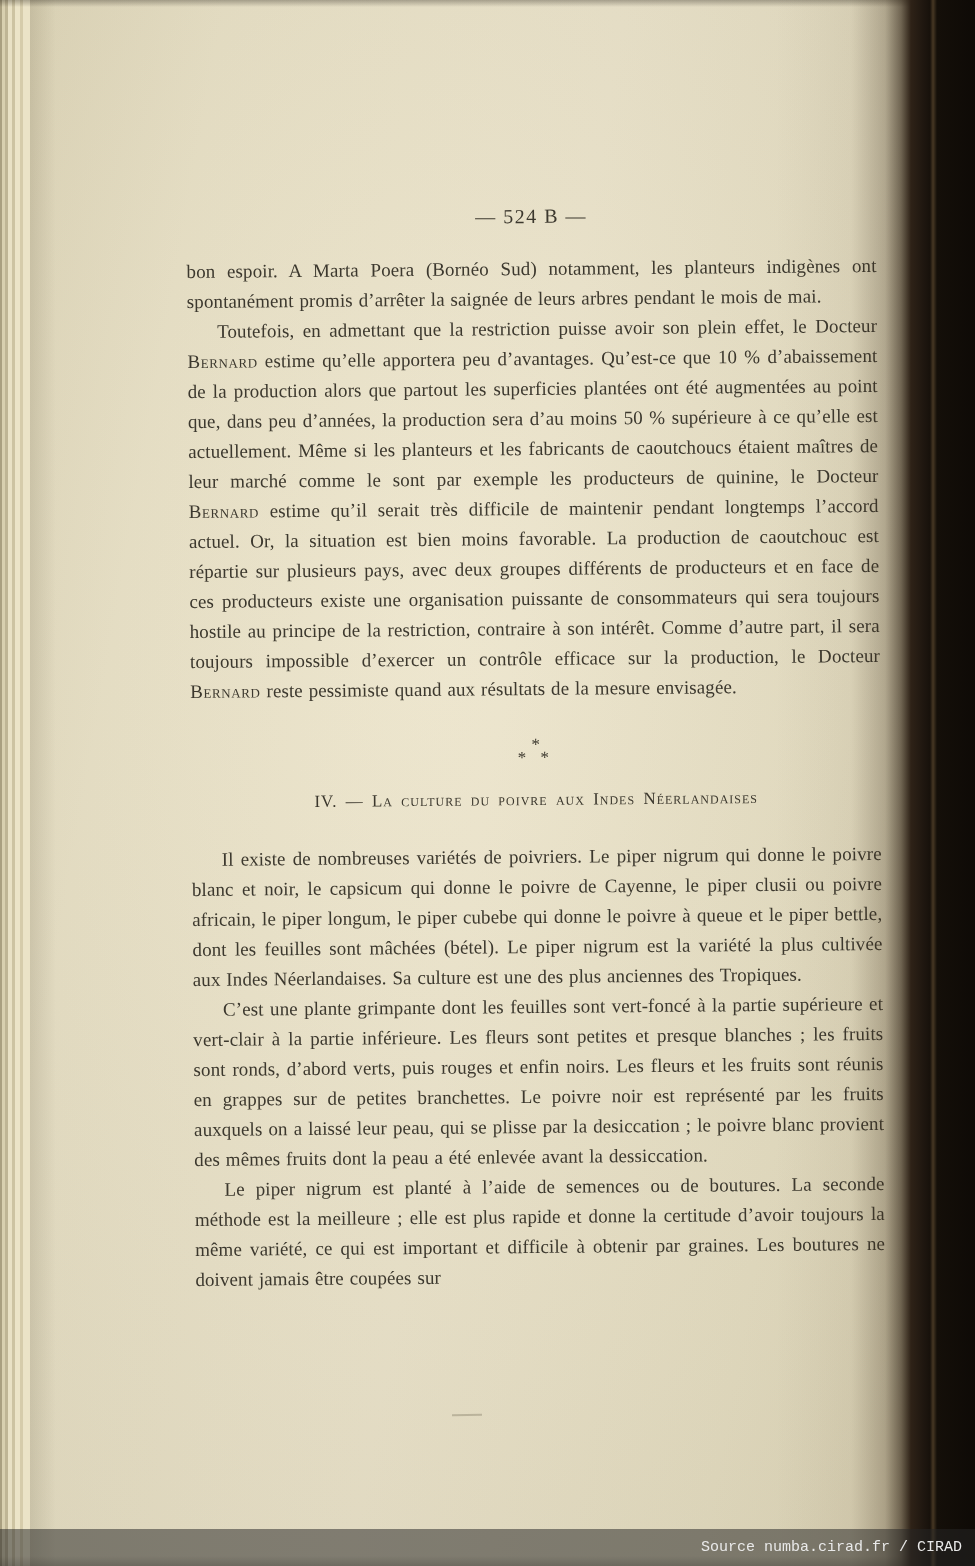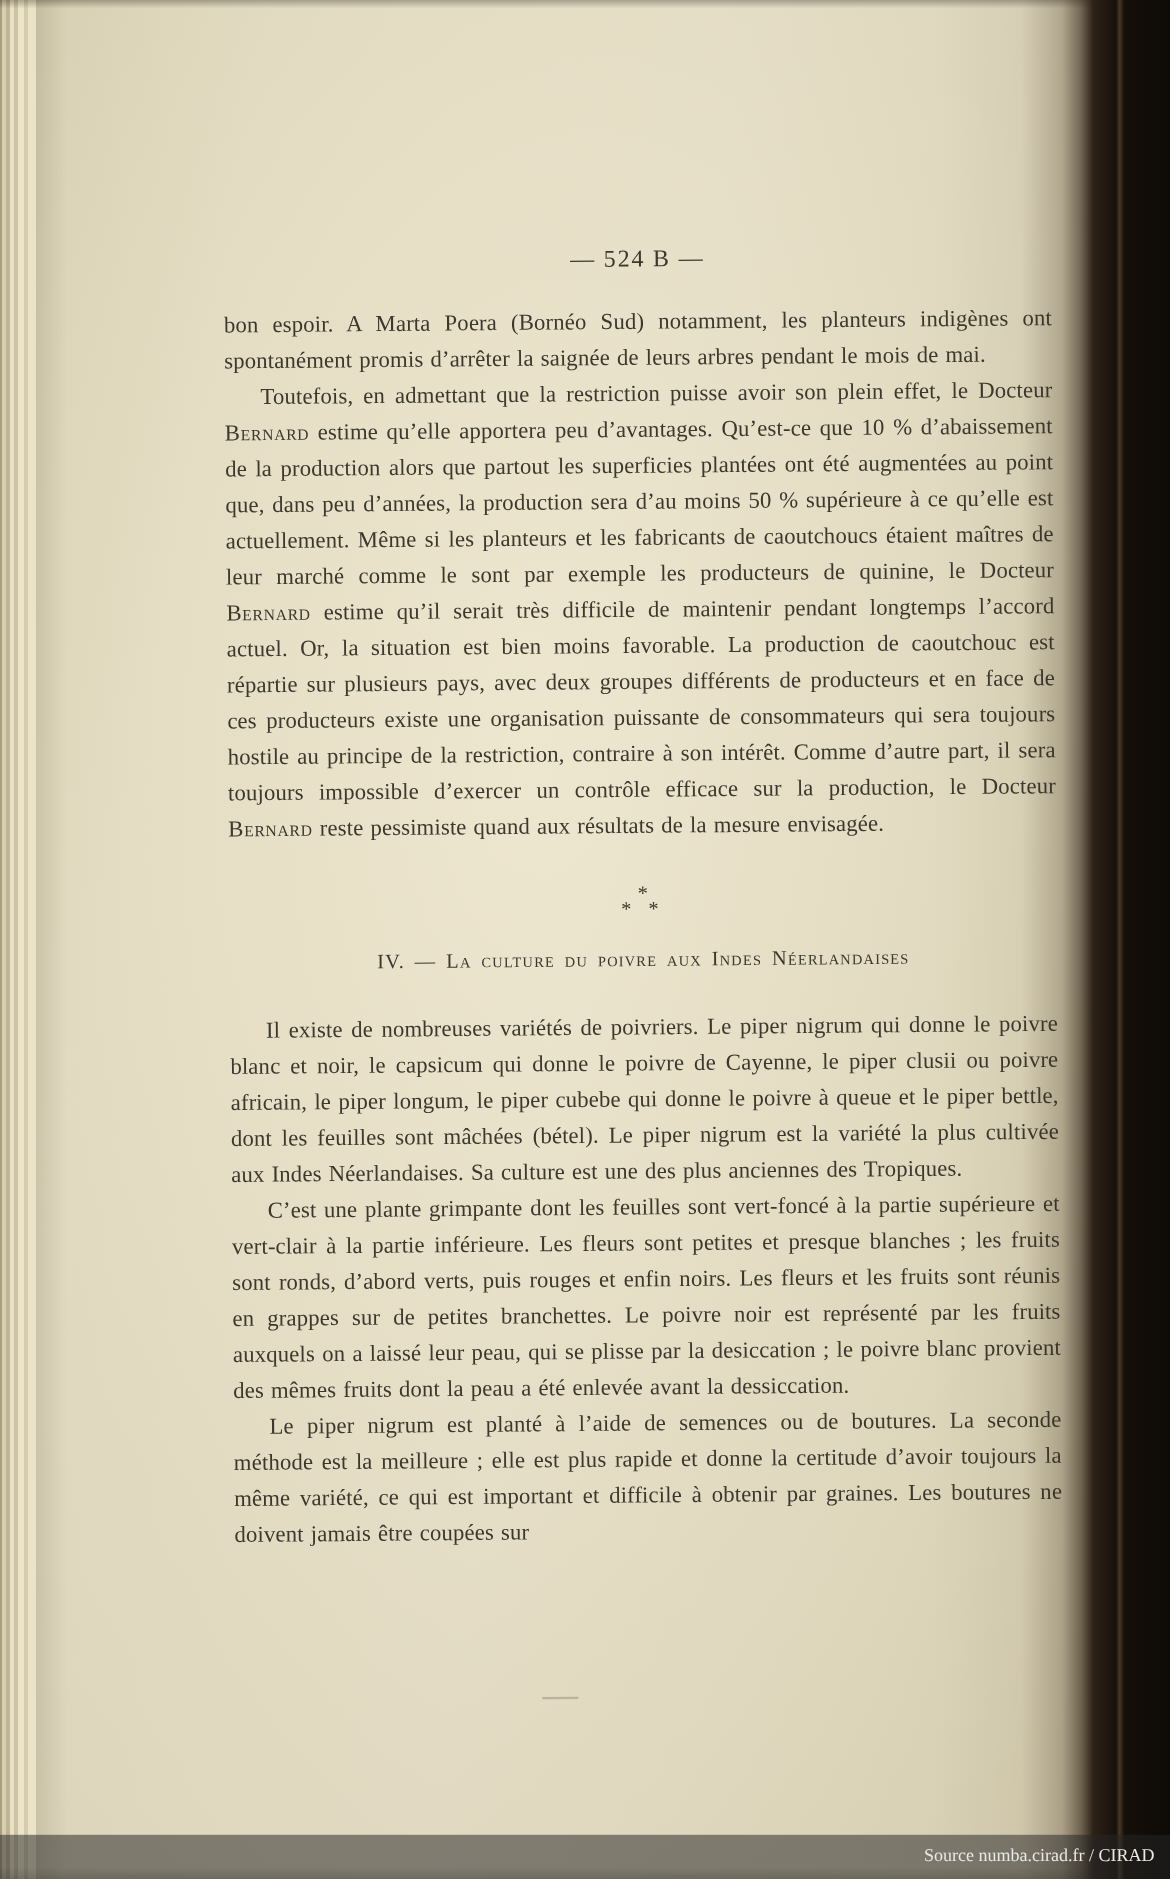--- a/index.html
+++ b/index.html
@@ -96,21 +96,21 @@
     transform: rotate(-0.5deg);
   }
 
   .footer-bar {
     position: absolute; left: 0; right: 0; bottom: 0; height: 37px; z-index: 5;
     background: rgba(38,38,38,0.52);
     display: flex; align-items: center; justify-content: flex-end;
     padding-right: 13px; box-sizing: border-box;
   }
   .footer-bar span {
-    font-family: Liberation Serif, serif;
+    font-family: Liberation Mono, monospace;
     font-size: 15px; color: #e9e9e9;
   }
 </style>
 </head>
 <body>
 
 <div class="scan">
 
   <div class="left-edge"></div>
   <div class="left-edge-shadow"></div>

